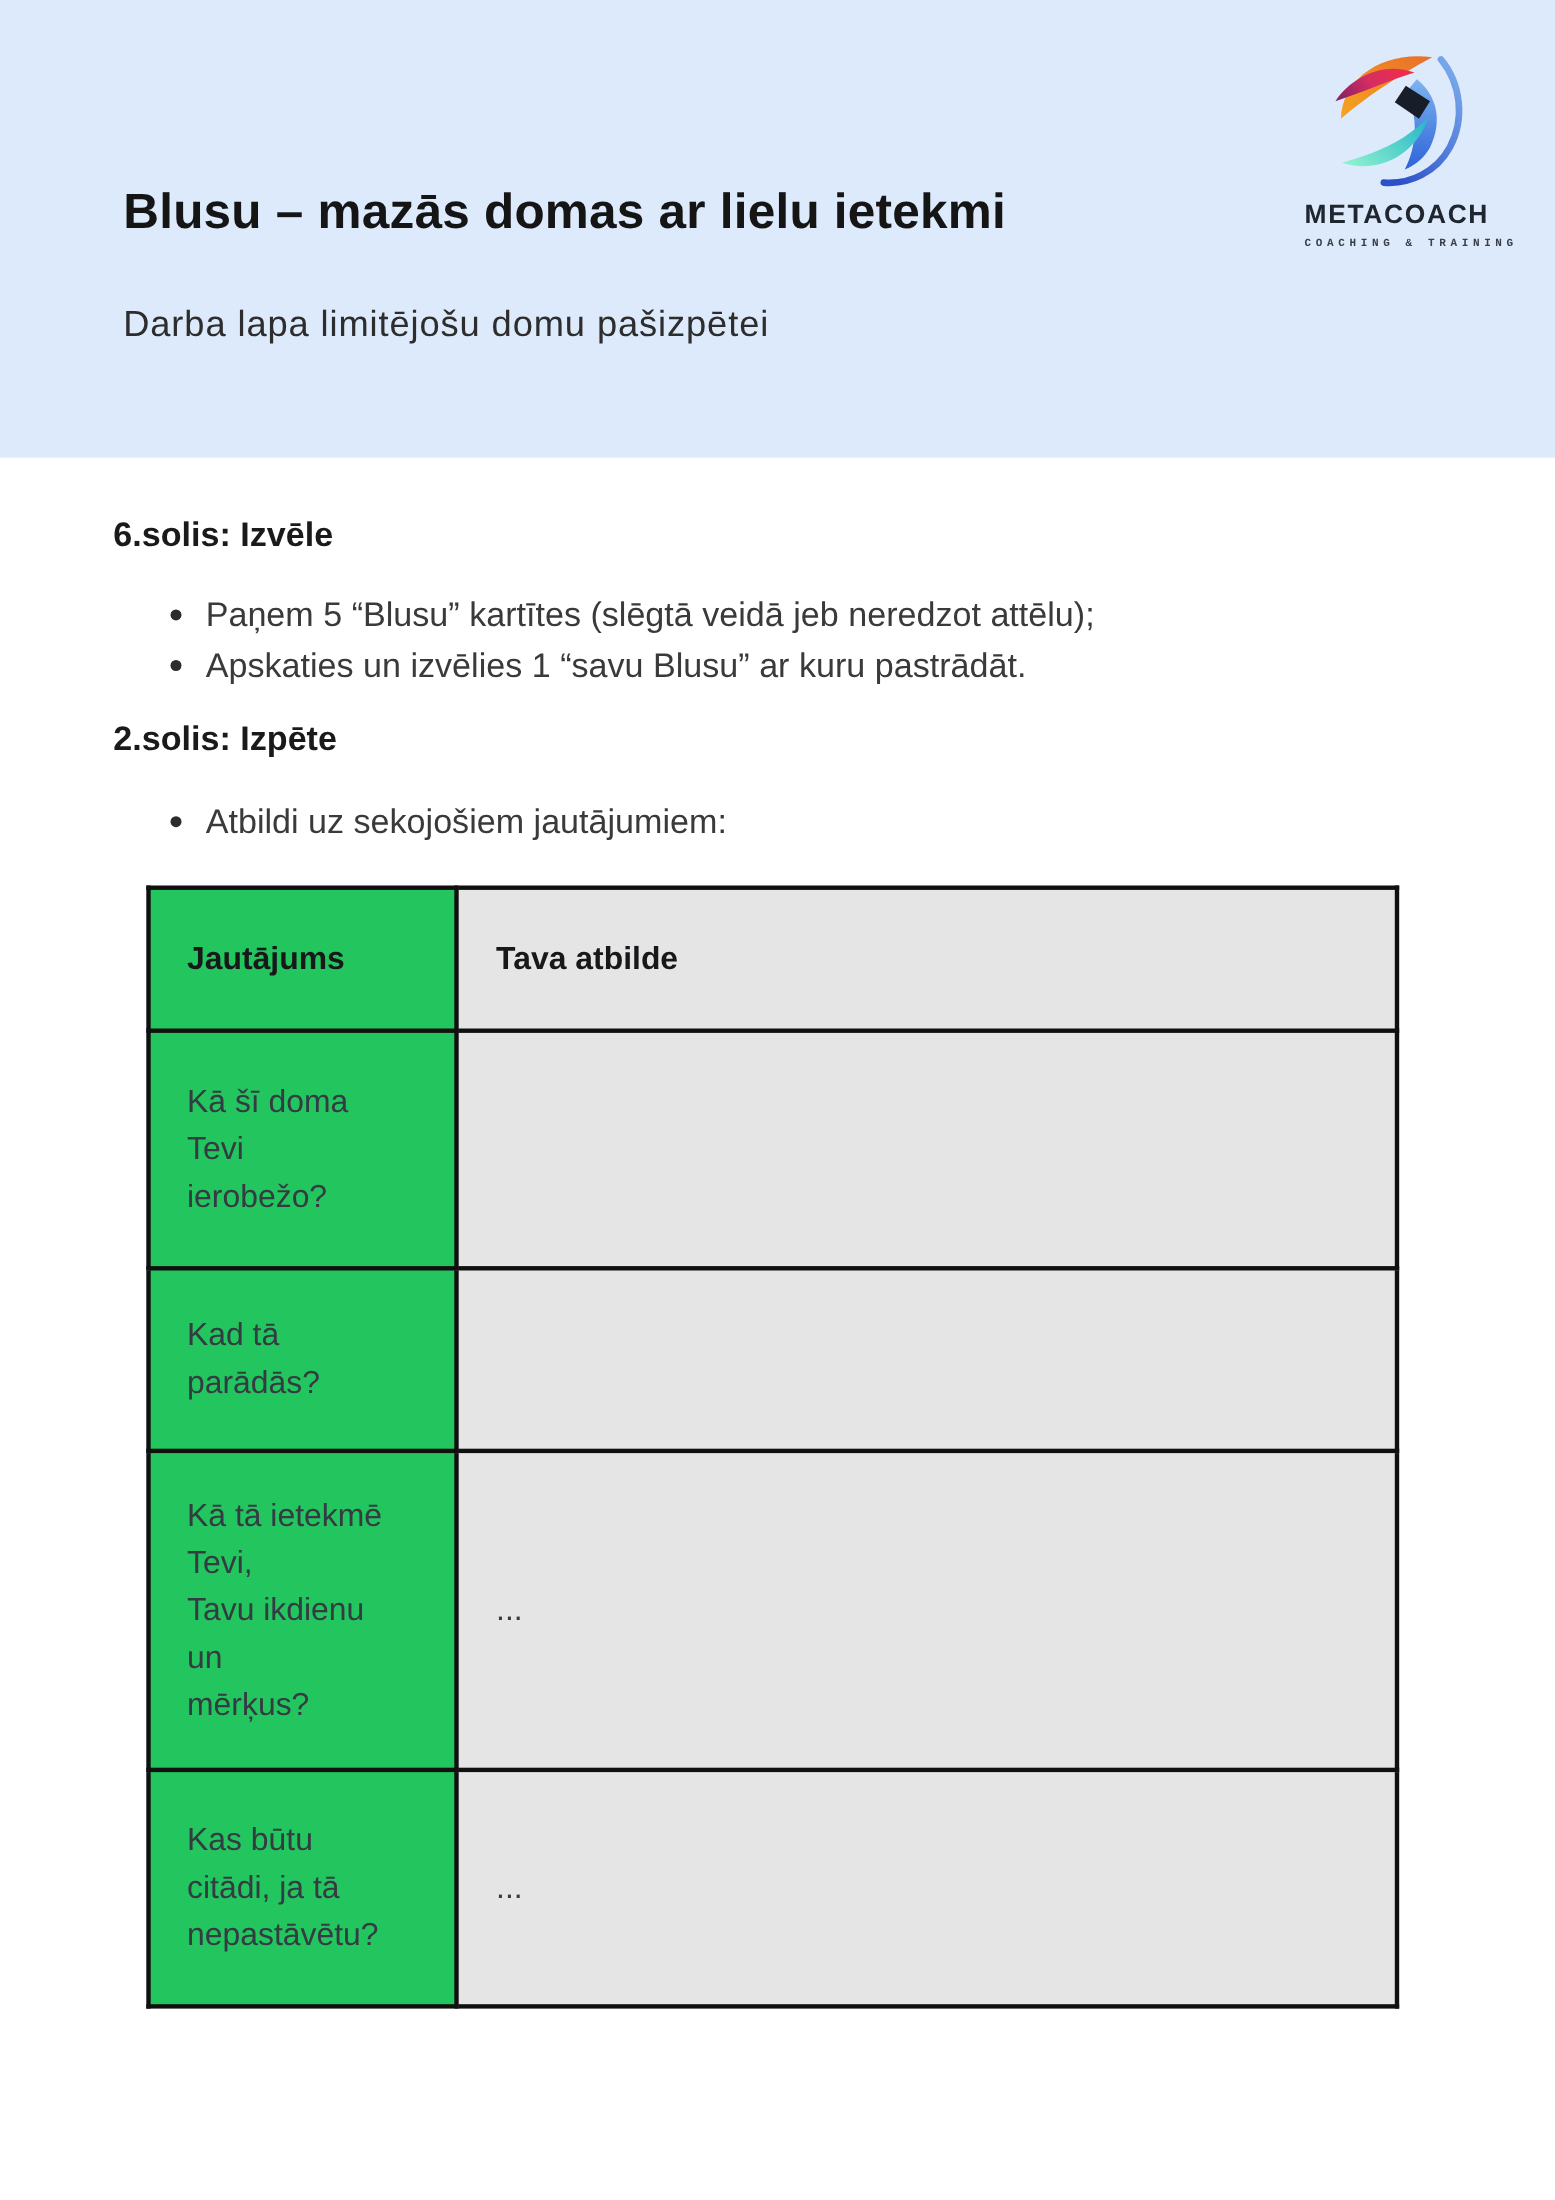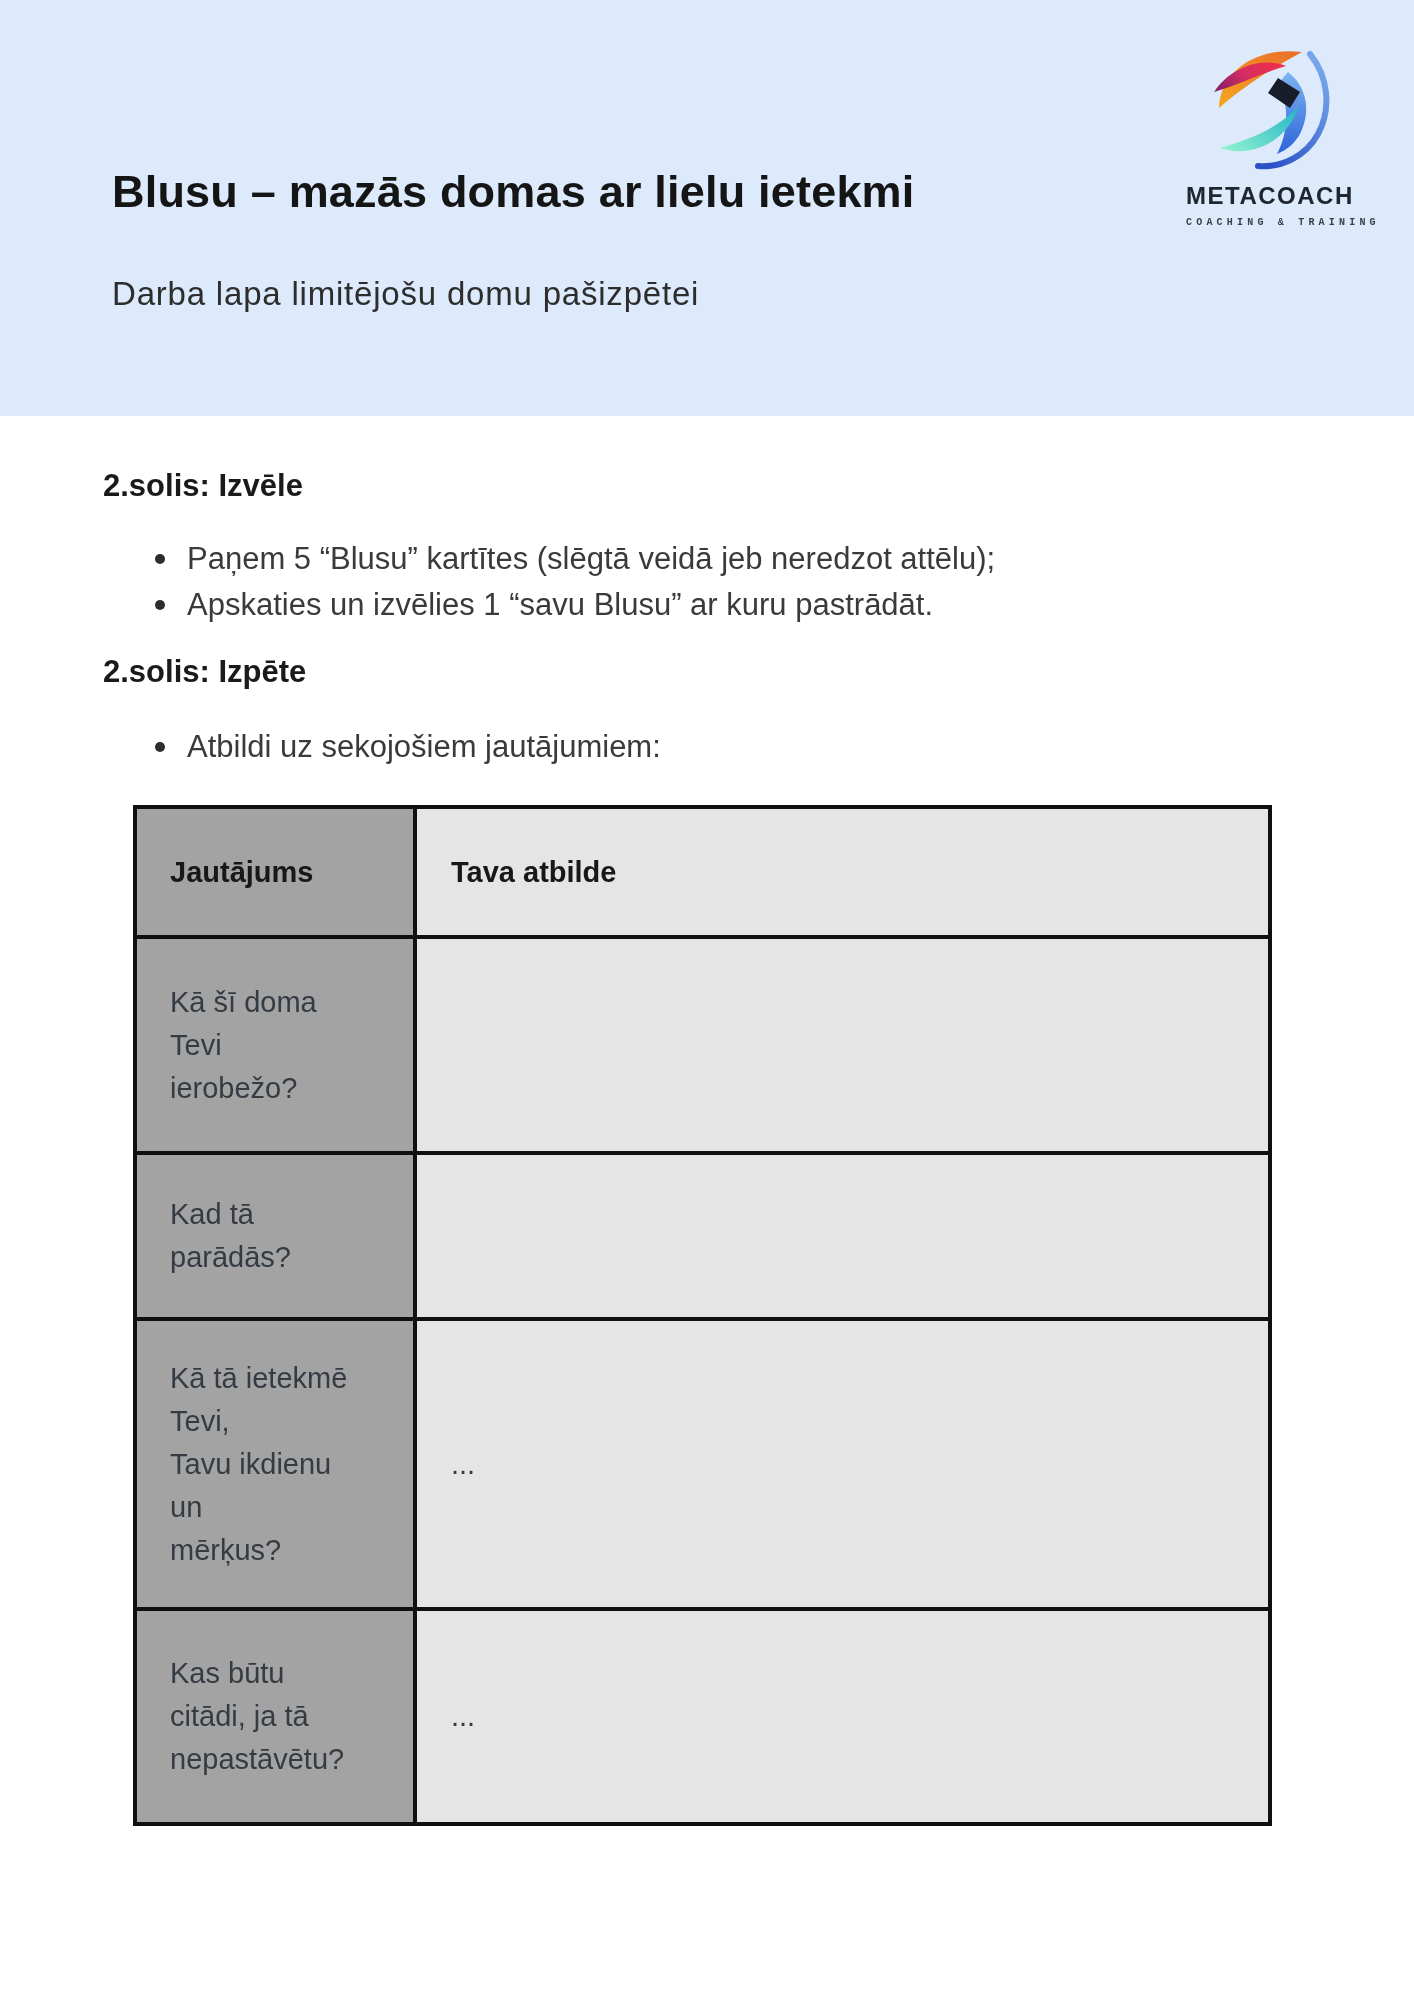--- a/index.html
+++ b/index.html
@@ -119,21 +119,21 @@
     top: 805px;
     border-collapse: collapse;
   }
   .qtable td {
     border: 4px solid #101010;
     vertical-align: middle;
     box-sizing: border-box;
   }
   .qtable td.q {
     width: 280px;
-    background: #a3a3a3;
+    background: #22c55e;
     padding-left: 33px;
   }
   .qtable td.a {
     width: 855px;
     background: #e5e5e5;
     padding-left: 34px;
   }
   .qtable tr.head td { height: 130px; }
   .qtable tr.head .cell-text {
     font-size: 29px;
@@ -193,21 +193,21 @@
         <path d="M100 10 C54 4 18 30 17 66 C40 46 70 26 100 10 Z" fill="url(#g-orange)"></path>
         <path d="M76 36 L98 50 L88 66 L66 51 Z" fill="#171e2a"></path>
         <path d="M12 50 C28 26 58 14 84 24 C58 32 32 44 12 50 Z" fill="url(#g-pink)"></path>
         <path d="M18 106 C48 116 84 102 97 64 C74 88 46 98 18 106 Z" fill="url(#g-teal)"></path>
       </svg>
       <div class="logo-name">METACOACH</div>
       <div class="logo-tagline">COACHING &amp; TRAINING</div>
     </div>
   </header>
 
-  <h2 class="section-heading" id="heading-1">2.solis: Izvēle</h2>
+  <h2 class="section-heading" id="heading-1">6.solis: Izvēle</h2>
   <ul class="bullets" id="bullets-1">
     <li>Paņem 5 “Blusu” kartītes (slēgtā veidā jeb neredzot attēlu);</li>
     <li>Apskaties un izvēlies 1 “savu Blusu” ar kuru pastrādāt.</li>
   </ul>
 
   <h2 class="section-heading" id="heading-2">2.solis: Izpēte</h2>
   <ul class="bullets" id="bullets-2">
     <li>Atbildi uz sekojošiem jautājumiem:</li>
   </ul>
 

